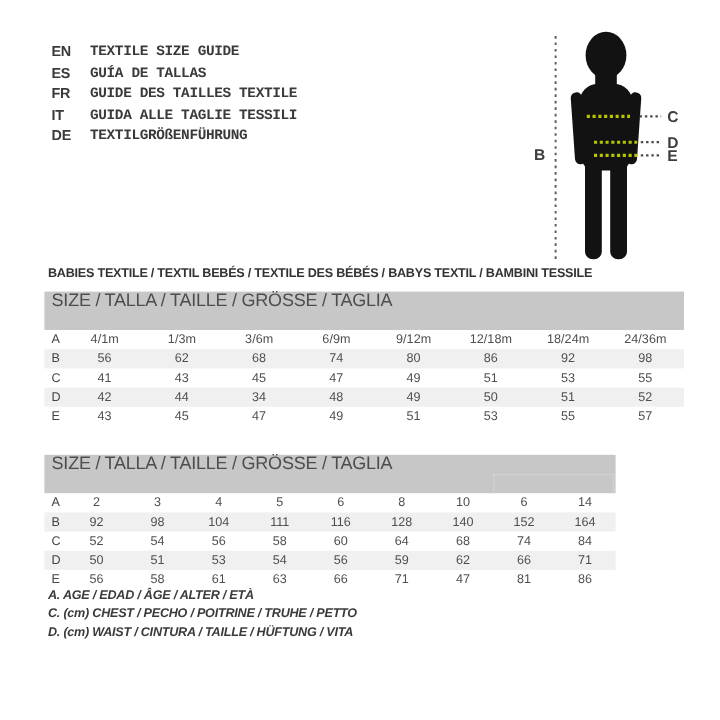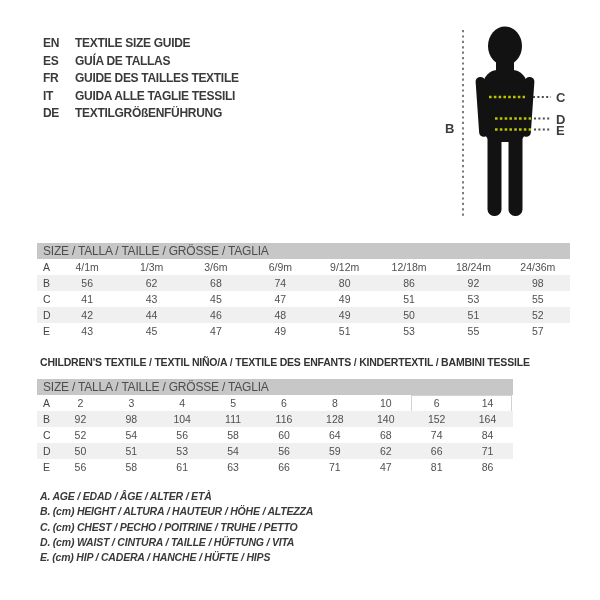--- a/index.html
+++ b/index.html
@@ -4,34 +4,34 @@
 <style>
   html,body{margin:0;padding:0;background:#ffffff;}
   .page{
     position:relative;width:600px;height:600px;background:#ffffff;overflow:hidden;
     font-family:"Liberation Sans","DejaVu Sans",sans-serif;color:#3e3e3e;
   }
   
   .lang-block{position:absolute;left:43px;top:36px;}
   .lang-row{display:flex;height:17.6px;}
   .lang-code{width:32px;font-size:12px;font-weight:700;letter-spacing:-0.3px;color:#3a3a3a;}
-  .lang-label{font-size:12px;font-weight:700;letter-spacing:-0.3px;color:#3a3a3a;white-space:nowrap;}
+  .lang-label{font-size:12px;font-weight:700;letter-spacing:-0.3px;color:#3a3a3a;white-space:nowrap;font-family:Liberation Mono, monospace;}
   
   .figure-svg{position:absolute;left:440px;top:20px;}
   
   .section-title{position:absolute;left:40px;font-size:10.5px;font-weight:700;
     letter-spacing:-0.2px;color:#333333;white-space:nowrap;}
   .title-babies{top:222px;}
   .title-children{top:356px;}
   
   .size-table{position:absolute;}
   .babies-table{left:37px;top:243px;width:533px;}
   .children-table{left:37px;top:379px;width:476px;}
-  .size-bar{height:16px;line-height:16px;background:#c7c7c7;color:#4d4d4d;
-    font-size:12px;letter-spacing:-0.2px;padding-left:6px;box-sizing:border-box;white-space:nowrap;}
+  .size-bar{height:32px;line-height:16px;background:#c7c7c7;color:#4d4d4d;
+    font-size:15px;letter-spacing:-0.2px;padding-left:6px;box-sizing:border-box;white-space:nowrap;}
   .trow{display:grid;height:16px;line-height:16px;font-size:10.5px;color:#4f4f4f;}
   .babies-table .trow{grid-template-columns:18px repeat(8,1fr);}
   .children-table .trow{grid-template-columns:18px repeat(9,1fr);}
   .trow.alt{background:#f0f0f0;}
   .cell{text-align:center;overflow:hidden;}
   .cell.rlabel{text-align:left;padding-left:6px;color:#444444;}
   .cell-highlight-box{position:absolute;left:411px;top:395px;width:101px;height:16px;
     border:1px solid #d2d2d2;border-bottom:none;box-sizing:border-box;pointer-events:none;}
   
   .legend{position:absolute;left:40px;top:489px;font-style:italic;}
@@ -88,20 +88,21 @@
 
     <line class="dash-accent" x1="55" y1="98.5" x2="91" y2="98.5" stroke="#b8c400" stroke-width="2.6" stroke-dasharray="2.6 2.2"></line>
     <line x1="94" y1="98.5" x2="110" y2="98.5" stroke="#4a4a4a" stroke-width="1.8" stroke-dasharray="2 2.4"></line>
     <text x="116" y="103.5" font-size="13" font-weight="bold" fill="#3d3d3d">D</text>
 
     <line class="dash-accent" x1="55" y1="109.5" x2="91" y2="109.5" stroke="#b8c400" stroke-width="2.6" stroke-dasharray="2.6 2.2"></line>
     <line x1="94" y1="109.5" x2="110" y2="109.5" stroke="#4a4a4a" stroke-width="1.8" stroke-dasharray="2 2.4"></line>
     <text x="116" y="114.5" font-size="13" font-weight="bold" fill="#3d3d3d">E</text>
   </svg>
 
+  <div class="section-title title-babies">BABIES TEXTILE / TEXTIL BEBÉS / TEXTILE DES BÉBÉS / BABYS TEXTIL / BAMBINI TESSILE</div>
   <div class="size-table babies-table">
     <div class="size-bar">SIZE / TALLA / TAILLE / GRÖSSE / TAGLIA</div>
     <div id="babies-table-rows">
         <div class="trow">
           <div class="cell rlabel">A</div>
           <div class="cell">4/1m</div>
           <div class="cell">1/3m</div>
           <div class="cell">3/6m</div>
           <div class="cell">6/9m</div>
           <div class="cell">9/12m</div>
@@ -128,42 +129,41 @@
           <div class="cell">47</div>
           <div class="cell">49</div>
           <div class="cell">51</div>
           <div class="cell">53</div>
           <div class="cell">55</div>
         </div>
         <div class="trow alt">
           <div class="cell rlabel">D</div>
           <div class="cell">42</div>
           <div class="cell">44</div>
-          <div class="cell">46</div>
+          <div class="cell">34</div>
           <div class="cell">48</div>
           <div class="cell">49</div>
           <div class="cell">50</div>
           <div class="cell">51</div>
           <div class="cell">52</div>
         </div>
         <div class="trow">
           <div class="cell rlabel">E</div>
           <div class="cell">43</div>
           <div class="cell">45</div>
           <div class="cell">47</div>
           <div class="cell">49</div>
           <div class="cell">51</div>
           <div class="cell">53</div>
           <div class="cell">55</div>
           <div class="cell">57</div>
         </div>
       </div>
   </div>
 
-  <div class="section-title title-children">CHILDREN'S TEXTILE / TEXTIL NIÑO/A / TEXTILE DES ENFANTS / KINDERTEXTIL / BAMBINI TESSILE</div>
   <div class="size-table children-table">
     <div class="size-bar">SIZE / TALLA / TAILLE / GRÖSSE / TAGLIA</div>
     <div id="children-table-rows">
         <div class="trow">
           <div class="cell rlabel">A</div>
           <div class="cell">2</div>
           <div class="cell">3</div>
           <div class="cell">4</div>
           <div class="cell">5</div>
           <div class="cell">6</div>
@@ -219,19 +219,17 @@
           <div class="cell">47</div>
           <div class="cell">81</div>
           <div class="cell">86</div>
         </div>
       </div>
   </div>
   <div class="cell-highlight-box"></div>
 
   <div class="legend">
       <div class="legend-line">A. AGE / EDAD / ÂGE / ALTER / ETÀ</div>
-      <div class="legend-line">B. (cm) HEIGHT / ALTURA / HAUTEUR / HÖHE / ALTEZZA</div>
       <div class="legend-line">C. (cm) CHEST / PECHO / POITRINE / TRUHE / PETTO</div>
       <div class="legend-line">D. (cm) WAIST / CINTURA / TAILLE / HÜFTUNG / VITA</div>
-      <div class="legend-line">E. (cm) HIP / CADERA / HANCHE / HÜFTE / HIPS</div>
     </div>
 
 </div>
 
 </body></html>

